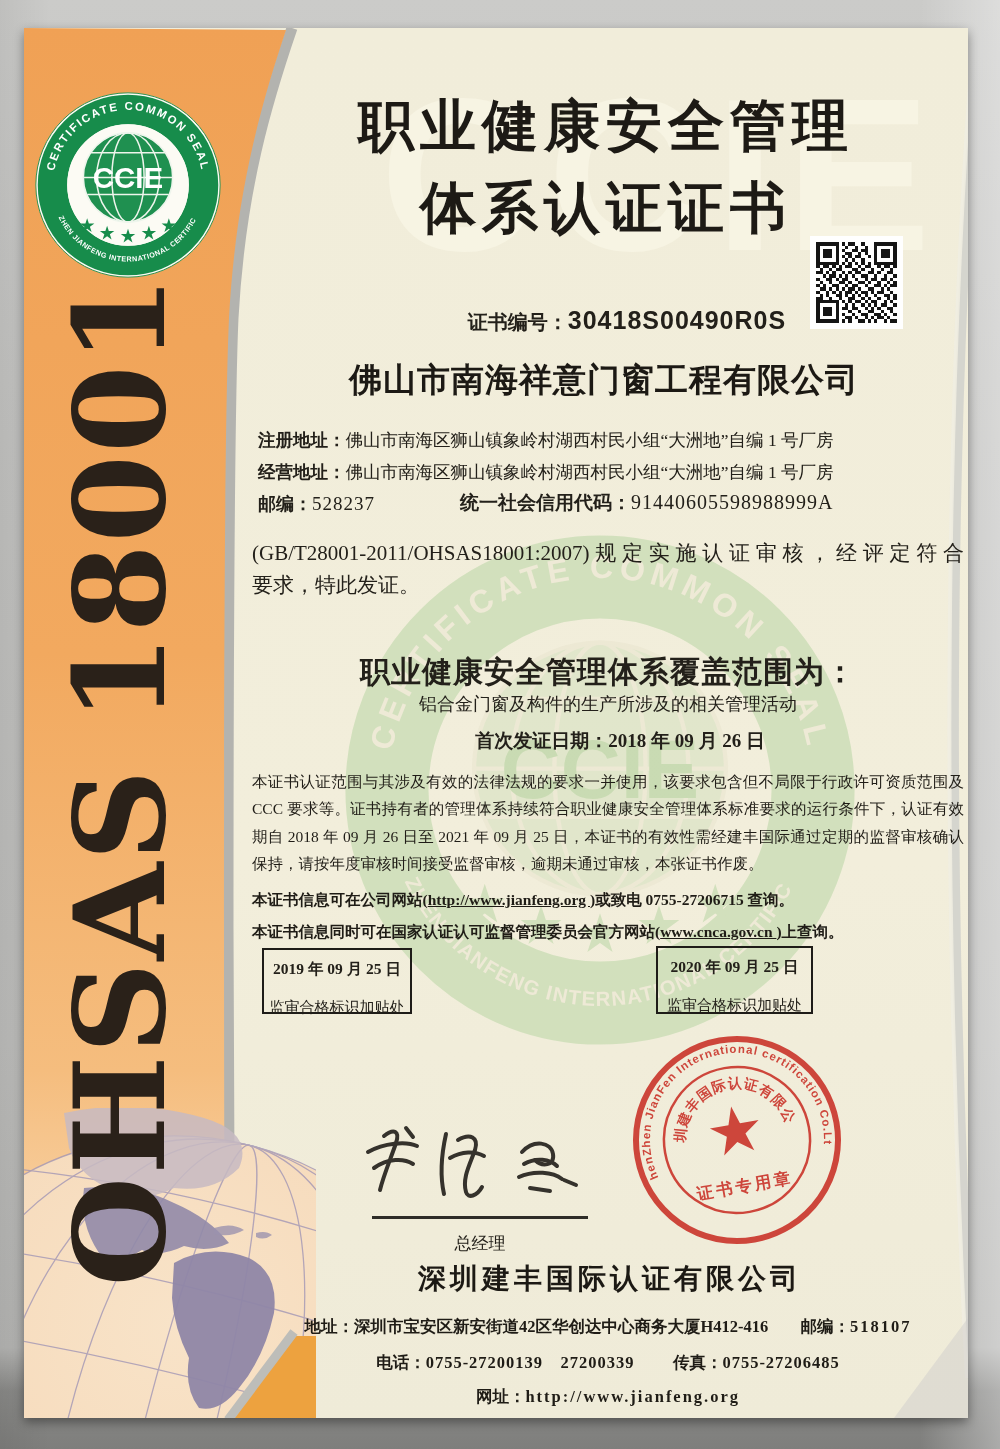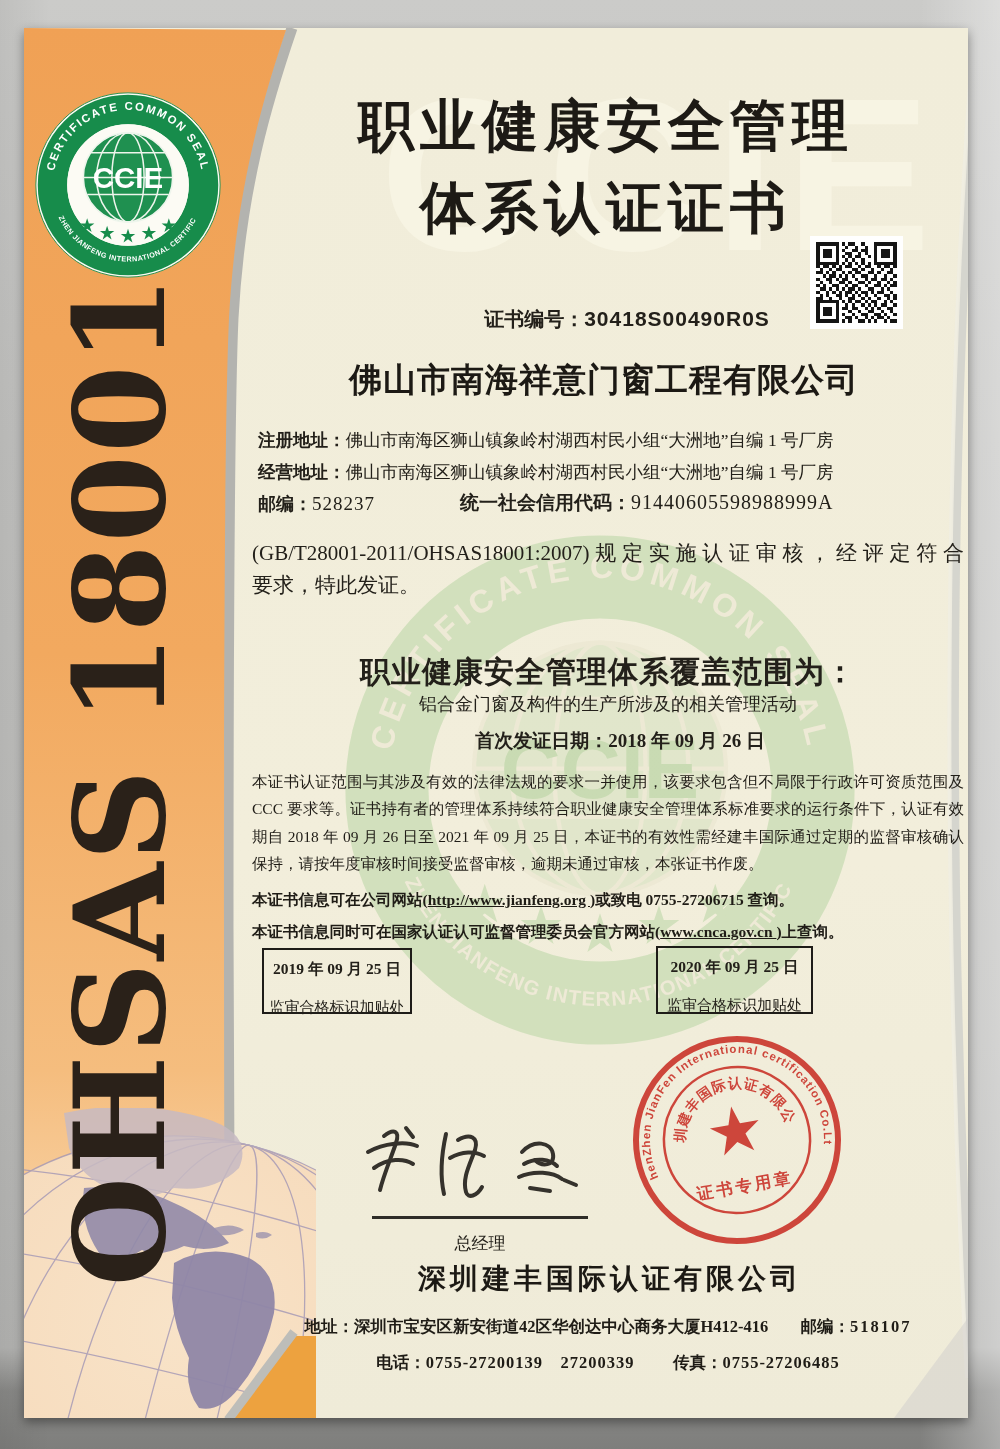--- a/index.html
+++ b/index.html
@@ -184,21 +184,21 @@
         <rect x="21" y="3" width="5" height="5" fill="#ffffff"></rect>
         <rect x="3" y="21" width="5" height="5" fill="#ffffff"></rect>
       <rect x="4" y="4" width="3" height="3"></rect>
         <rect x="22" y="4" width="3" height="3"></rect>
         <rect x="4" y="22" width="3" height="3"></rect>
       <path d="M10,2h1v1h-1z M12,2h2v1h-2z M16,2h1v1h-1z M11,3h1v1h-1z M14,3h1v1h-1z M17,3h1v1h-1z M10,4h1v1h-1z M13,4h2v1h-2z M16,4h2v1h-2z M11,5h2v1h-2z M15,5h1v1h-1z M17,5h1v1h-1z M10,6h1v1h-1z M12,6h1v1h-1z M14,6h2v1h-2z M18,6h1v1h-1z M11,7h1v1h-1z M13,7h1v1h-1z M16,7h1v1h-1z M10,8h1v1h-1z M12,8h1v1h-1z M14,8h1v1h-1z M16,8h1v1h-1z M18,8h1v1h-1z M2,9h1v1h-1z M4,9h2v1h-2z M7,9h1v1h-1z M9,9h1v1h-1z M11,9h2v1h-2z M15,9h1v1h-1z M17,9h2v1h-2z M21,9h1v1h-1z M23,9h2v1h-2z M26,9h1v1h-1z M3,10h1v1h-1z M6,10h1v1h-1z M8,10h2v1h-2z M13,10h2v1h-2z M16,10h1v1h-1z M19,10h1v1h-1z M22,10h1v1h-1z M25,10h1v1h-1z M2,11h2v1h-2z M5,11h1v1h-1z M7,11h1v1h-1z M10,11h1v1h-1z M12,11h1v1h-1z M14,11h2v1h-2z M18,11h2v1h-2z M21,11h1v1h-1z M24,11h2v1h-2z M4,12h1v1h-1z M6,12h2v1h-2z M9,12h1v1h-1z M11,12h1v1h-1z M13,12h1v1h-1z M16,12h2v1h-2z M20,12h1v1h-1z M23,12h1v1h-1z M26,12h1v1h-1z M2,13h1v1h-1z M5,13h2v1h-2z M8,13h1v1h-1z M10,13h2v1h-2z M14,13h1v1h-1z M17,13h1v1h-1z M19,13h2v1h-2z M22,13h2v1h-2z M25,13h1v1h-1z M3,14h1v1h-1z M6,14h1v1h-1z M9,14h2v1h-2z M12,14h1v1h-1z M15,14h2v1h-2z M18,14h1v1h-1z M21,14h1v1h-1z M24,14h1v1h-1z M26,14h1v1h-1z M2,15h1v1h-1z M4,15h1v1h-1z M7,15h2v1h-2z M11,15h1v1h-1z M13,15h2v1h-2z M17,15h1v1h-1z M20,15h2v1h-2z M23,15h1v1h-1z M25,15h2v1h-2z M3,16h2v1h-2z M6,16h1v1h-1z M8,16h1v1h-1z M10,16h1v1h-1z M12,16h2v1h-2z M15,16h1v1h-1z M18,16h2v1h-2z M22,16h1v1h-1z M24,16h1v1h-1z M2,17h1v1h-1z M5,17h1v1h-1z M7,17h1v1h-1z M9,17h1v1h-1z M11,17h2v1h-2z M14,17h1v1h-1z M16,17h2v1h-2z M19,17h1v1h-1z M21,17h2v1h-2z M25,17h1v1h-1z M3,18h1v1h-1z M5,18h1v1h-1z M8,18h2v1h-2z M11,18h1v1h-1z M13,18h1v1h-1z M15,18h1v1h-1z M17,18h1v1h-1z M20,18h1v1h-1z M23,18h2v1h-2z M26,18h1v1h-1z M2,19h2v1h-2z M6,19h1v1h-1z M9,19h1v1h-1z M12,19h2v1h-2z M16,19h1v1h-1z M18,19h1v1h-1z M21,19h1v1h-1z M24,19h1v1h-1z M26,19h1v1h-1z M10,20h1v1h-1z M12,20h1v1h-1z M14,20h2v1h-2z M17,20h1v1h-1z M19,20h2v1h-2z M23,20h1v1h-1z M25,20h1v1h-1z M11,21h1v1h-1z M13,21h1v1h-1z M16,21h1v1h-1z M18,21h1v1h-1z M20,21h1v1h-1z M22,21h2v1h-2z M26,21h1v1h-1z M10,22h2v1h-2z M13,22h2v1h-2z M17,22h1v1h-1z M19,22h1v1h-1z M21,22h1v1h-1z M24,22h2v1h-2z M12,23h1v1h-1z M15,23h1v1h-1z M18,23h2v1h-2z M22,23h1v1h-1z M25,23h1v1h-1z M10,24h1v1h-1z M13,24h1v1h-1z M16,24h2v1h-2z M20,24h2v1h-2z M23,24h1v1h-1z M26,24h1v1h-1z M11,25h2v1h-2z M14,25h1v1h-1z M17,25h1v1h-1z M19,25h1v1h-1z M21,25h2v1h-2z M24,25h1v1h-1z M10,26h1v1h-1z M12,26h1v1h-1z M15,26h2v1h-2z M18,26h1v1h-1z M20,26h1v1h-1z M23,26h1v1h-1z M25,26h2v1h-2z"></path>
     </g>
   </svg>
 
   <div class="abs c" style="left:413px;top:278px;width:380px;font-size:20px;">
-    <span style="font-weight:700;text-align:right;">证书编号：</span><span class="sans" style="font-weight:700;font-size:21px;letter-spacing:1px;">30418S00490R0S</span>
+    <span style="font-weight:700;text-align:right;">证书编号：</span><span class="sans" style="font-weight:700;font-size:25px;letter-spacing:1px;">30418S00490R0S</span>
   </div>
 
   <div class="abs sans c" style="left:240px;top:330px;width:680px;font-size:33px;font-weight:700;letter-spacing:1px;color:#1c1914;">佛山市南海祥意门窗工程有限公司</div>
 
   <div class="abs" style="left:234px;top:400px;font-size:17.5px;">
     <span class="label-b">注册地址：</span><span>佛山市南海区狮山镇象岭村湖西村民小组“大洲地”自编 1 号厂房</span>
   </div>
   <div class="abs" style="left:234px;top:432px;font-size:17.5px;">
     <span class="label-b">经营地址：</span><span>佛山市南海区狮山镇象岭村湖西村民小组“大洲地”自编 1 号厂房</span>
   </div>
@@ -283,14 +283,17 @@
   <div class="abs foot c" style="left:228px;top:1288px;width:712px;">
     <span>地址：</span><span>深圳市宝安区新安街道42区华创达中心商务大厦H412-416</span>
     <span style="display:inline-block;width:24px;"></span>
     <span>邮编：</span><span style="letter-spacing:2px;">518107</span>
   </div>
   <div class="abs foot c" style="left:228px;top:1324px;width:712px;">
     <span>电话：</span><span style="letter-spacing:1px;">0755-27200139　27200339</span>
     <span style="display:inline-block;width:30px;"></span>
     <span>传真：</span><span style="letter-spacing:1px;font-family:Liberation Serif, serif;">0755-27206485</span>
   </div>
+  <div class="abs foot c" style="left:228px;top:1358px;width:712px;">
+    <span>网址：</span><span style="letter-spacing:2px;">http://www.jianfeng.org</span>
+  </div>
 
 </div>
 
 </body></html>

